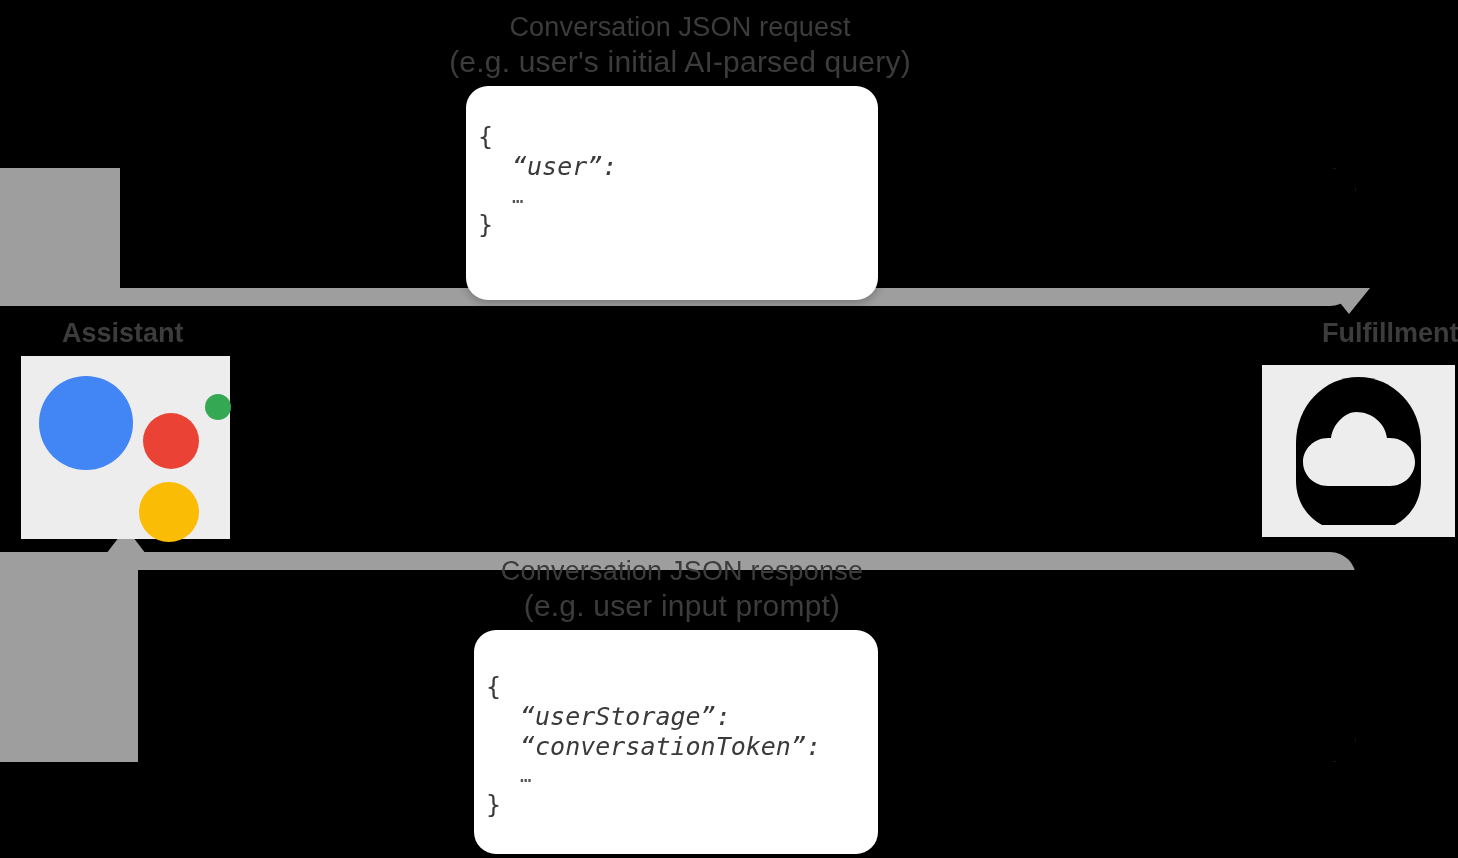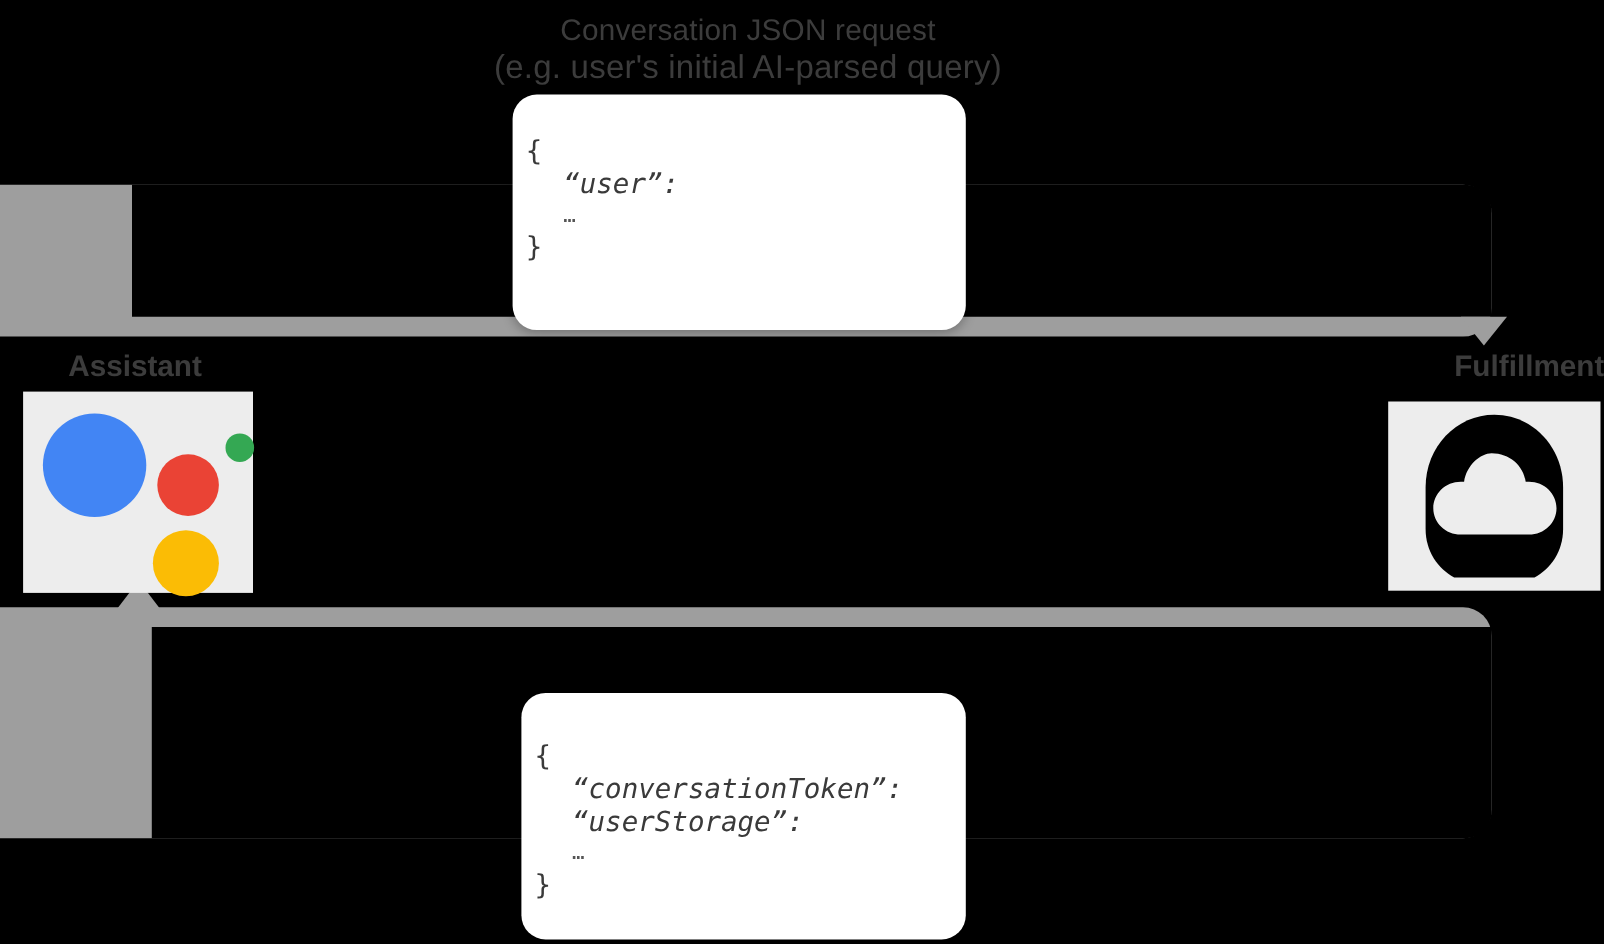--- a/index.html
+++ b/index.html
@@ -132,32 +132,36 @@
 
   <div class="band" id="bot-shaft"></div>
   <div id="bot-notch"></div>
   <div id="bot-arrowhead"></div>
 
   <div class="caption" id="cap-top">
     <span class="t1">Conversation JSON request</span>
     <span class="t2">(e.g. user's initial AI-parsed query)</span>
   </div>
 
+  <div class="caption" id="cap-bottom">
+    <span class="t1">Conversation JSON response</span>
+    <span class="t2">(e.g. user input prompt)</span>
+  </div>
 
   <div class="card" id="card-top">
     <div class="ln">{</div>
     <div class="ln ind">“user”:</div>
     <div class="dots">…</div>
     <div class="ln">}</div>
   </div>
 
   <div class="card" id="card-bottom">
     <div class="ln">{</div>
+    <div class="ln ind">“userStorage”:</div>
     <div class="ln ind">“conversationToken”:</div>
-    <div class="ln ind">“userStorage”:</div>
     <div class="dots">…</div>
     <div class="ln">}</div>
   </div>
 
   <div class="node-label" id="label-assistant">Assistant</div>
   <div class="node-label" id="label-fulfillment">Fulfillment</div>
 
   <div class="tile" id="tile-assistant">
     <span class="ga-blue"></span>
     <span class="ga-red"></span>

